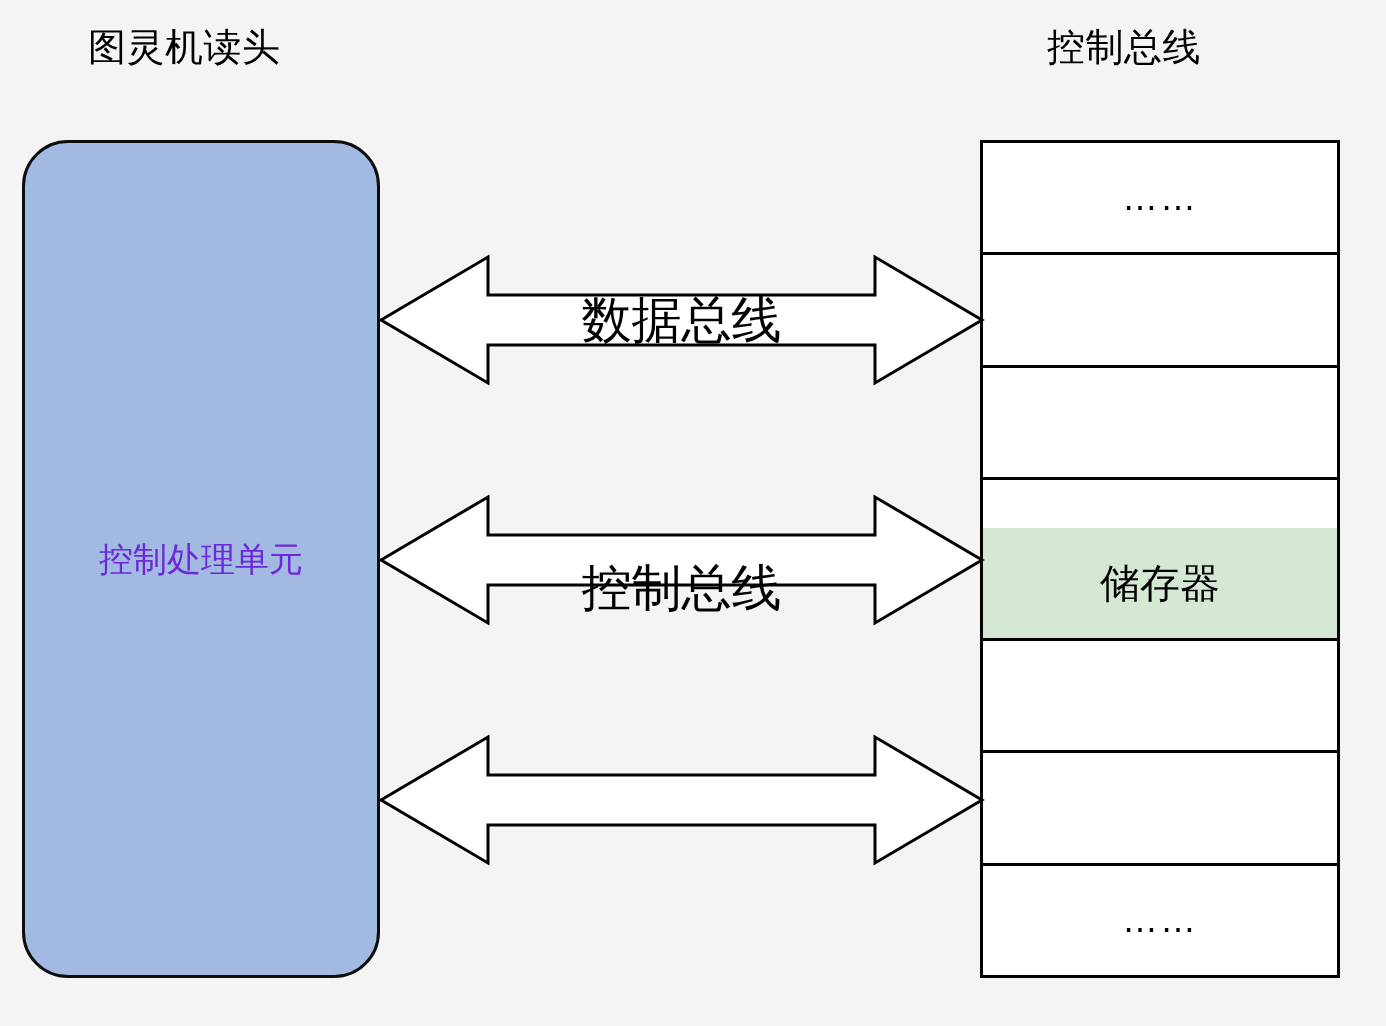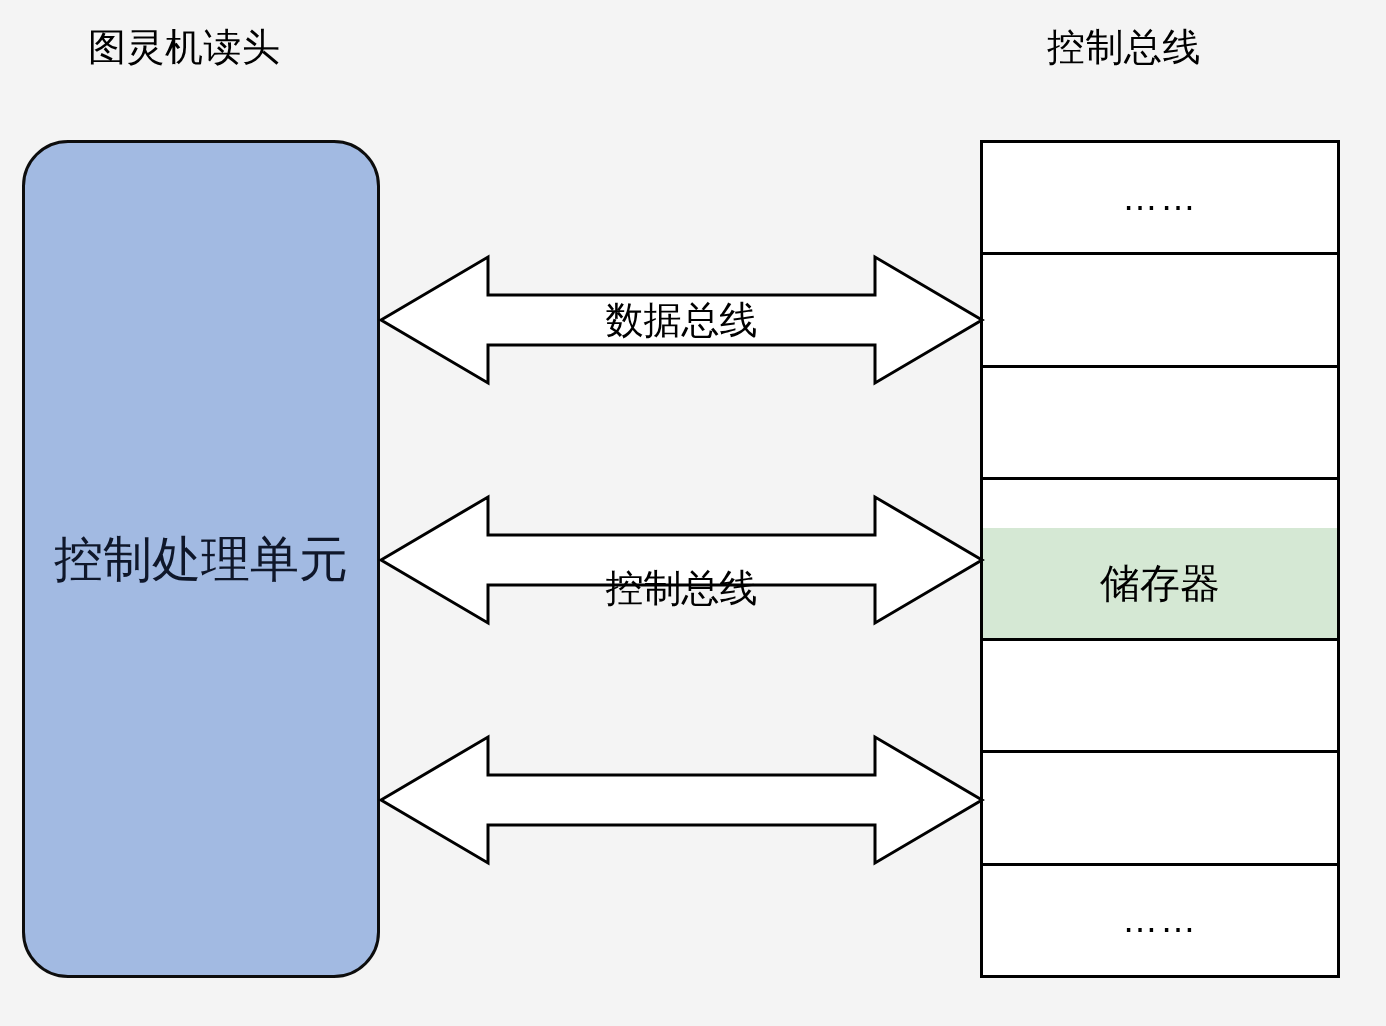--- a/index.html
+++ b/index.html
@@ -40,22 +40,22 @@
     height: 838px;
     background: #a2bae2;
     border: 3px solid #0d0d0d;
     border-radius: 46px;
     box-sizing: border-box;
     display: flex;
     align-items: center;
     justify-content: center;
   }
   #cpu-label {
-    font-size: 49px;
-    color: #0f172a;
+    font-size: 34px;
+    color: #6d28d9;
     white-space: nowrap;
     line-height: 1;
   }
 
   
   #tape {
     position: absolute;
     left: 980px;
     top: 140px;
     width: 360px;
@@ -99,21 +99,21 @@
     pointer-events: none;
   }
   .bus-shape {
     fill: #ffffff;
     stroke: #000000;
     stroke-width: 3;
     stroke-linejoin: miter;
   }
   .bus-label {
     position: absolute;
-    font-size: 38px;
+    font-size: 50px;
     color: #000000;
     white-space: nowrap;
     line-height: 1;
     transform: translate(-50%, -50%);
   }
 </style>
 </head>
 <body>
 
 <div id="canvas">

